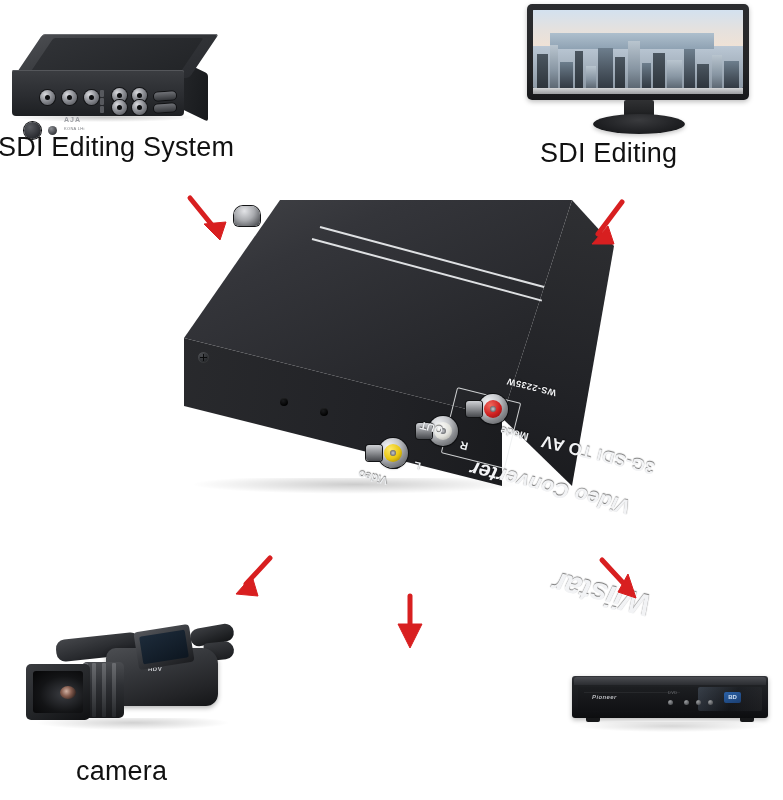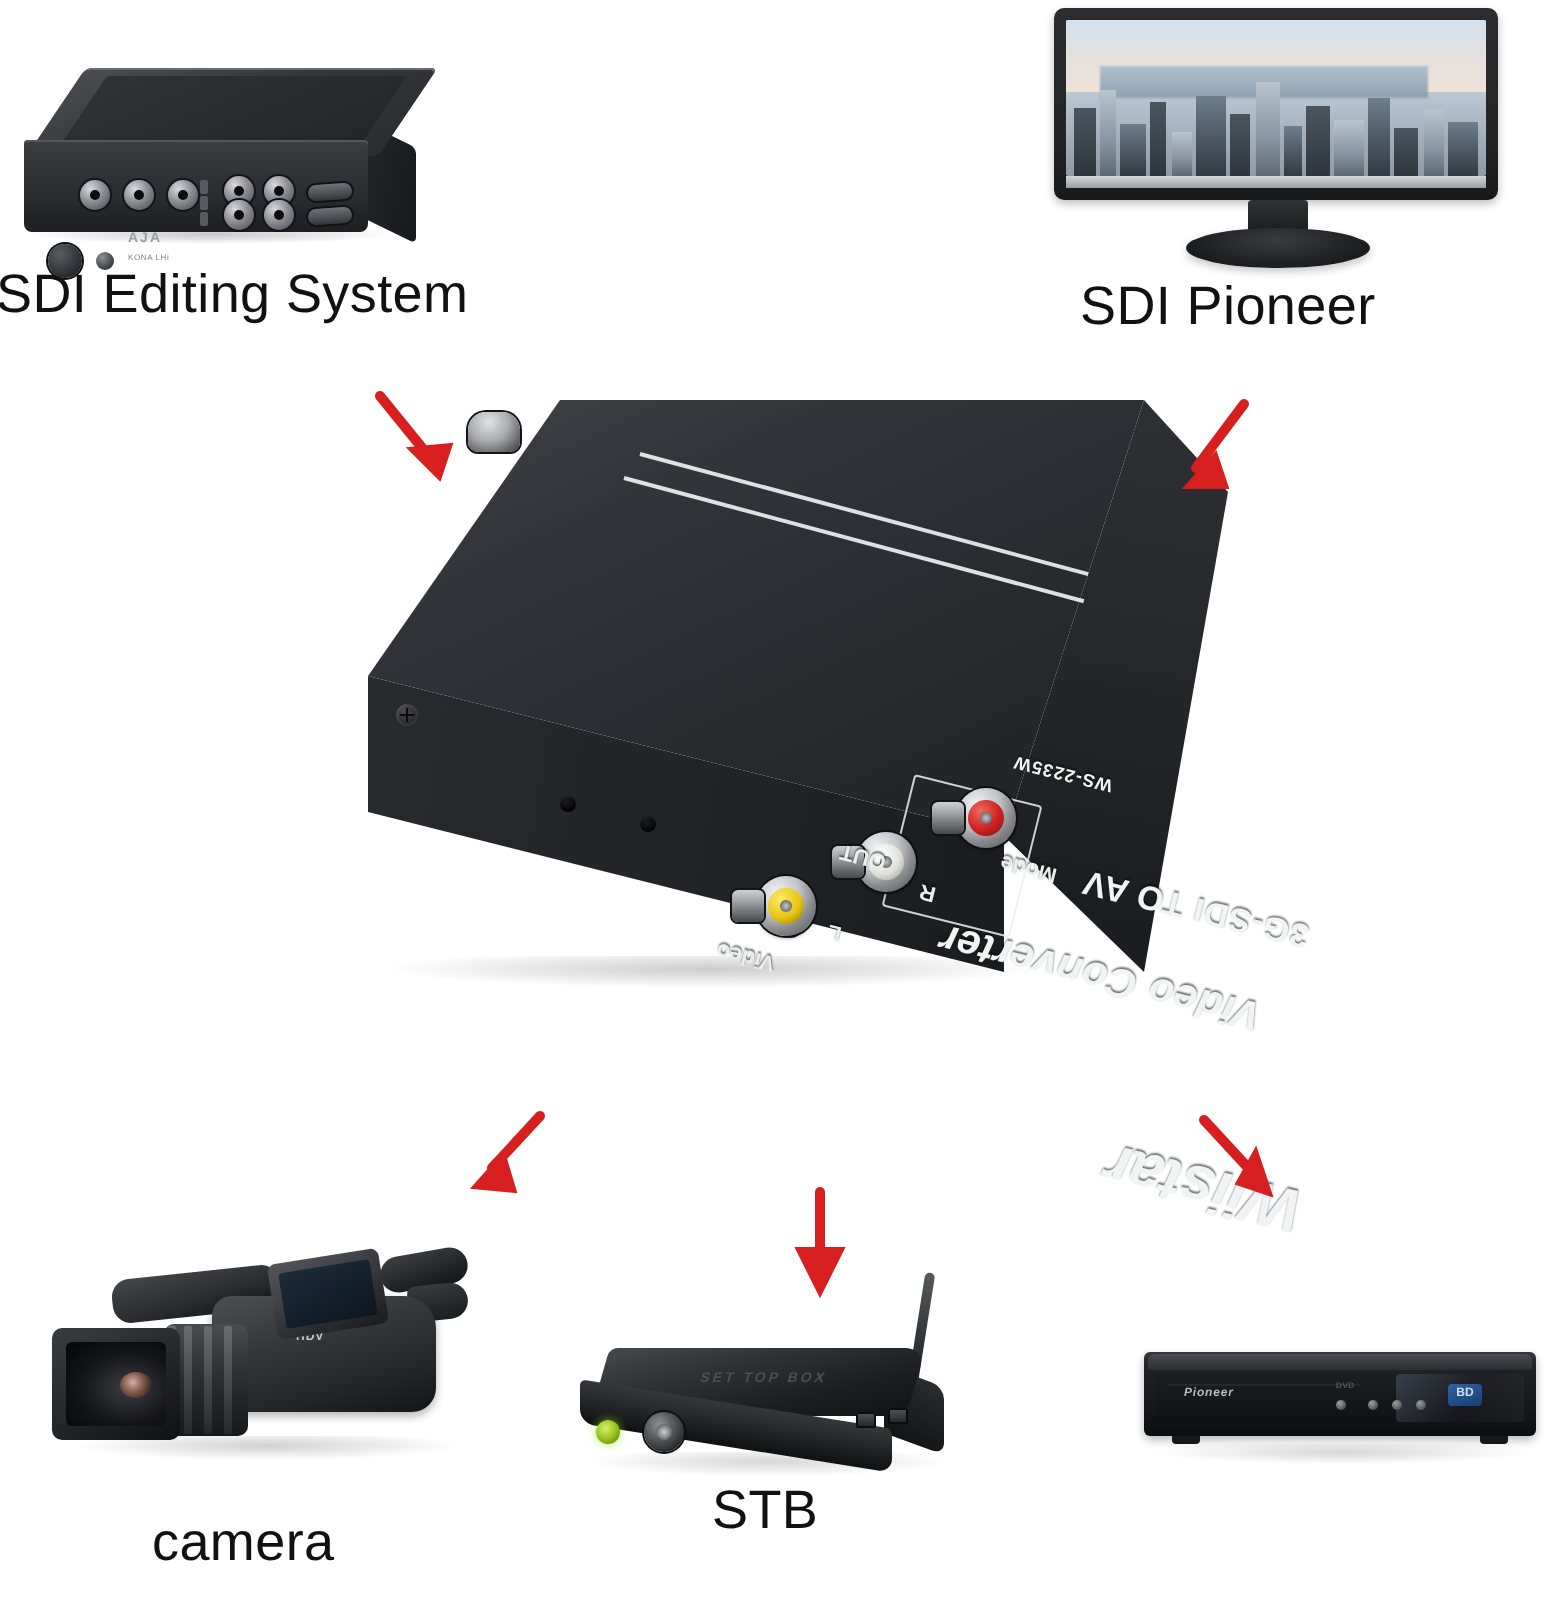--- a/index.html
+++ b/index.html
@@ -440,21 +440,21 @@
         <div class="bldg lt" style="left:64%; width:7%;  height:52%;"></div>
         <div class="bldg" style="left:72%; width:5%;  height:72%;"></div>
         <div class="bldg dk" style="left:78%; width:6%;  height:44%;"></div>
         <div class="bldg lt" style="left:85%; width:5%;  height:60%;"></div>
         <div class="bldg" style="left:91%; width:7%;  height:50%;"></div>
       </div>
     </div>
     <div class="mon-chin"></div>
     <div class="mon-neck"></div>
     <div class="mon-base"></div>
-    <div class="lbl" style="left:13px; top:134px;">SDI Pioneer</div>
+    <div class="lbl" style="left:13px; top:134px;">SDI Editing</div>
   </div>
 
   <div id="converter">
     <div class="cv-shadow"></div>
 
     <div class="cv-bnc"></div>
 
     <div class="face-right"></div>
     <div class="face-front"></div>
     <div class="face-top"></div>
@@ -548,35 +548,20 @@
     <div class="cam-ring" style="left:74px;"></div>
     <div class="cam-ring" style="left:84px;"></div>
     <div class="cam-ring" style="left:94px;"></div>
     <div class="cam-lenshood">
         <i></i>
       </div>
     <div class="cam-lensglint"></div>
     <div class="lbl" style="left:58px; top:136px;">camera</div>
   </div>
 
-  <div id="stb">
-    <div class="stb-shadow"></div>
-    <div class="stb-ant"></div>
-    <div class="stb-side"></div>
-    <div class="stb-top"></div>
-    <div class="stb-brand">SET TOP BOX</div>
-    <div class="stb-front"></div>
-    <div class="stb-power">
-        <i></i>
-      </div>
-    <div class="stb-led"></div>
-    <div class="stb-usb" style="left:146px; top:48px;"></div>
-    <div class="stb-usb" style="left:162px; top:46px;"></div>
-    <div class="lbl" style="left:74px; top:82px;">STB</div>
-  </div>
 
   <div id="dvd">
     <div class="dvd-shadow"></div>
     <div class="dvd-body"></div>
     <div class="dvd-topedge"></div>
     <div class="dvd-face"></div>
     <div class="dvd-gloss"></div>
     <div class="dvd-tray"></div>
     <div class="dvd-logo">Pioneer</div>
     <div class="dvd-micro" style="left:96px; top:18px;">DVD</div>

